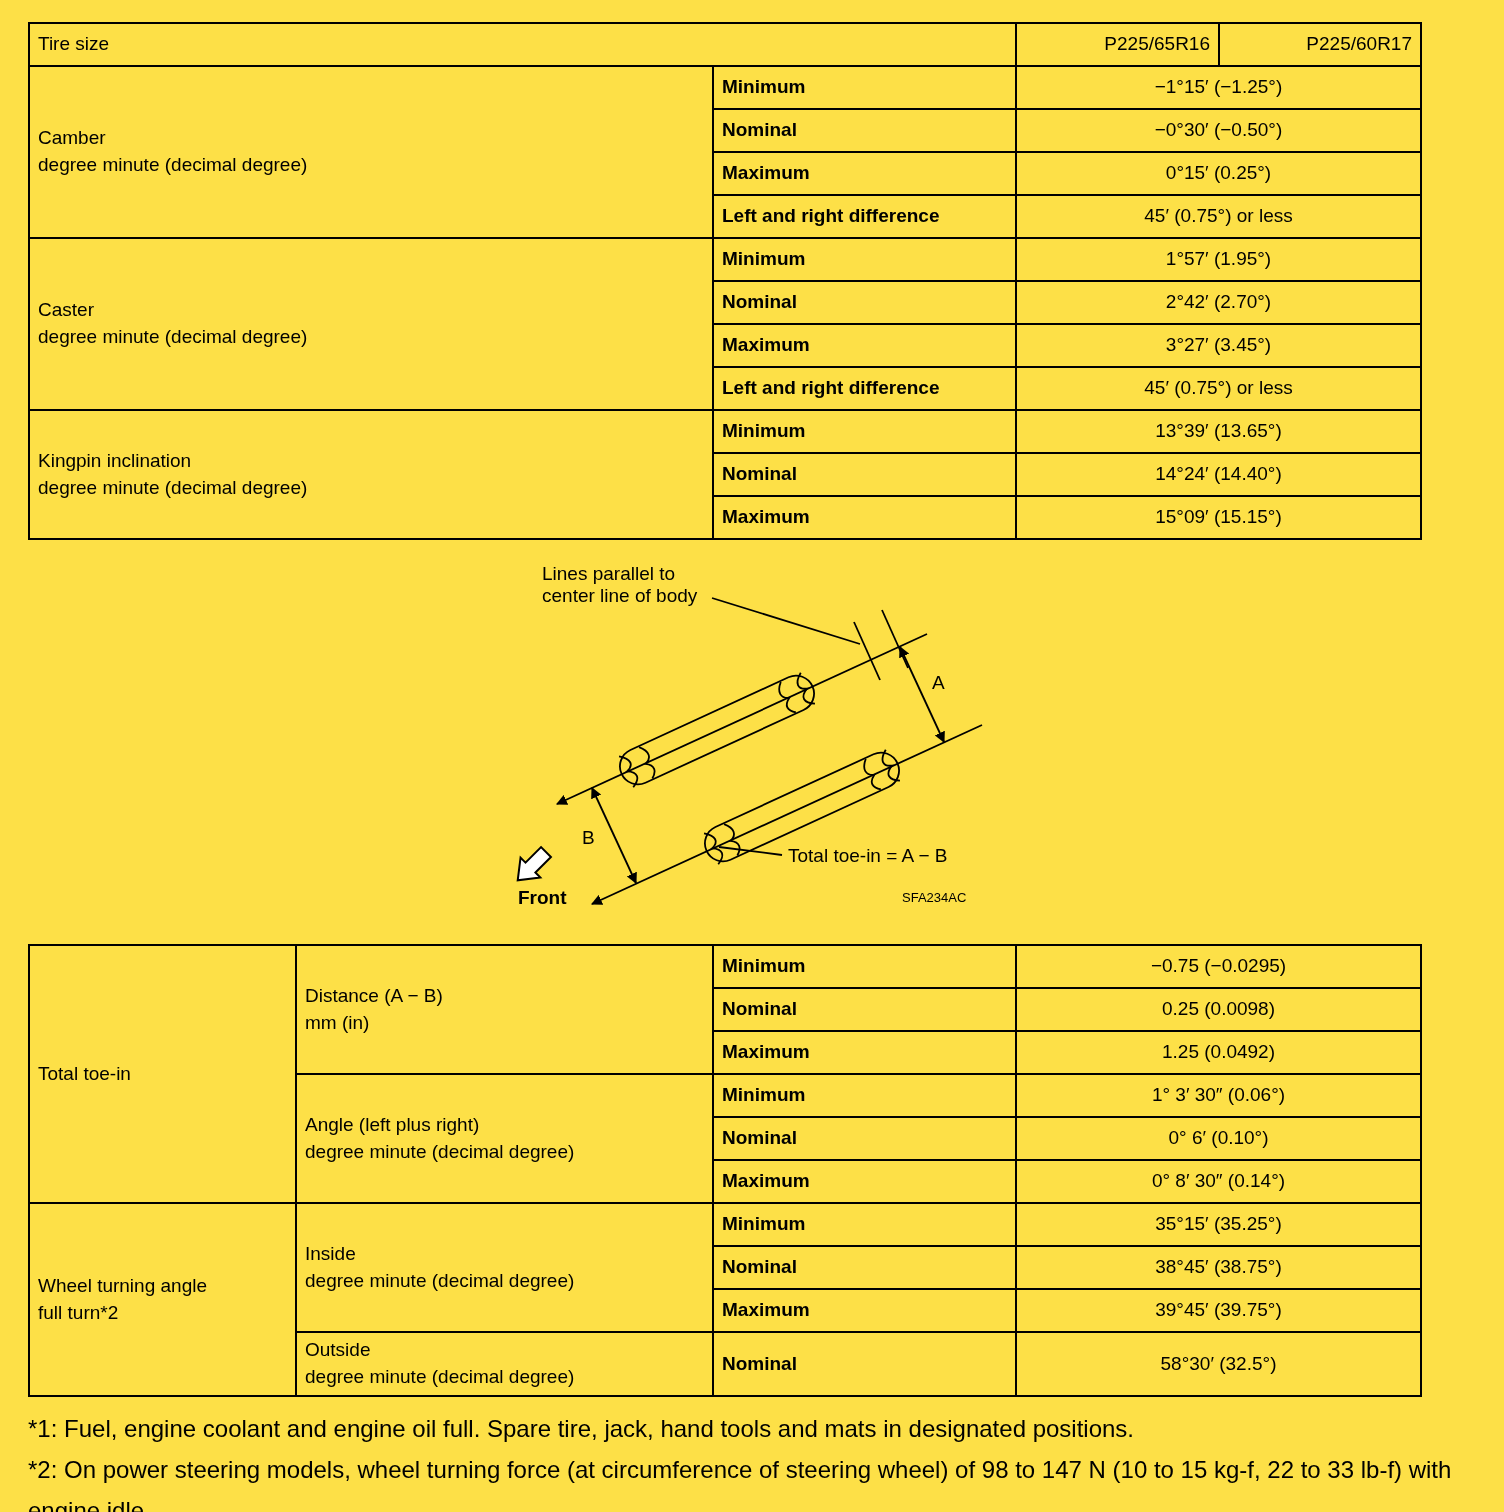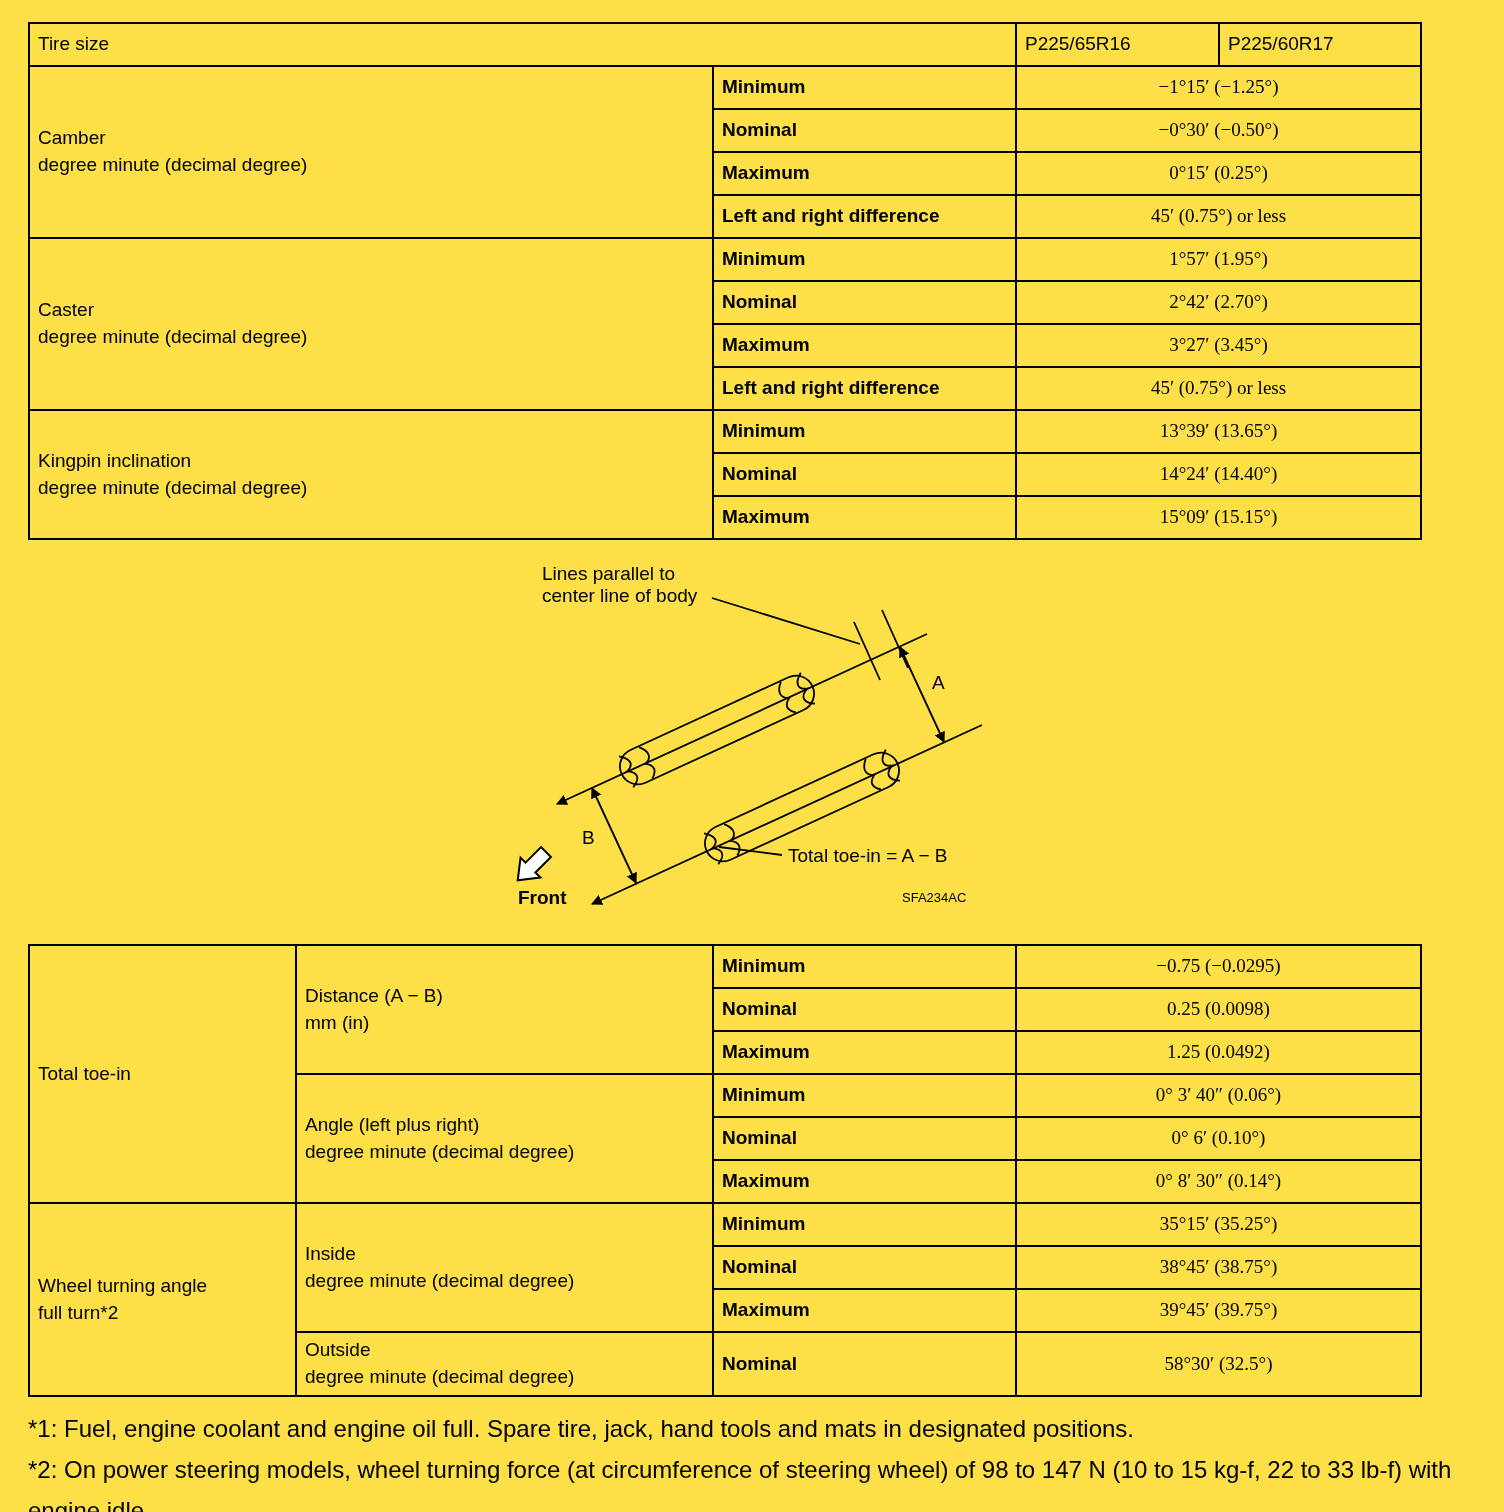--- a/index.html
+++ b/index.html
@@ -36,22 +36,22 @@
     padding-top: 8px;
     line-height: 1.5;
   }
   td.sub {
     vertical-align: middle;
     line-height: 1.5;
     border-radius: 10px;
   }
   td.lab { text-align: left; padding-left: 14px; font-weight: bold; }
   td.first { padding-left: 8px; }
-  td.val { text-align: center; font-family: Liberation Serif, serif; }
-  td.ctr { text-align: left; }
+  td.val { text-align: center; }
+  td.ctr { text-align: right; }
   tr.tall td { height: 64px; }
   .figure {
     width: 540px;
     margin: 12px auto 8px auto;
   }
   svg text {
     font-family: "Liberation Sans", "DejaVu Sans", sans-serif;
     fill: #000;
     stroke: none;
   }
@@ -222,21 +222,21 @@
       <tr>
         <td class="lab">Maximum</td>
         <td class="val">1.25 (0.0492)</td>
       </tr>
       <tr>
         <td rowspan="3" class="sub first">
           <div>Angle (left plus right)</div>
           <div>degree minute (decimal degree)</div>
         </td>
         <td class="lab">Minimum</td>
-        <td class="val">0° 3′ 40″ (0.06°)</td>
+        <td class="val">1° 3′ 30″ (0.06°)</td>
       </tr>
       <tr>
         <td class="lab">Nominal</td>
         <td class="val">0° 6′ (0.10°)</td>
       </tr>
       <tr>
         <td class="lab">Maximum</td>
         <td class="val">0° 8′ 30″ (0.14°)</td>
       </tr>
 

